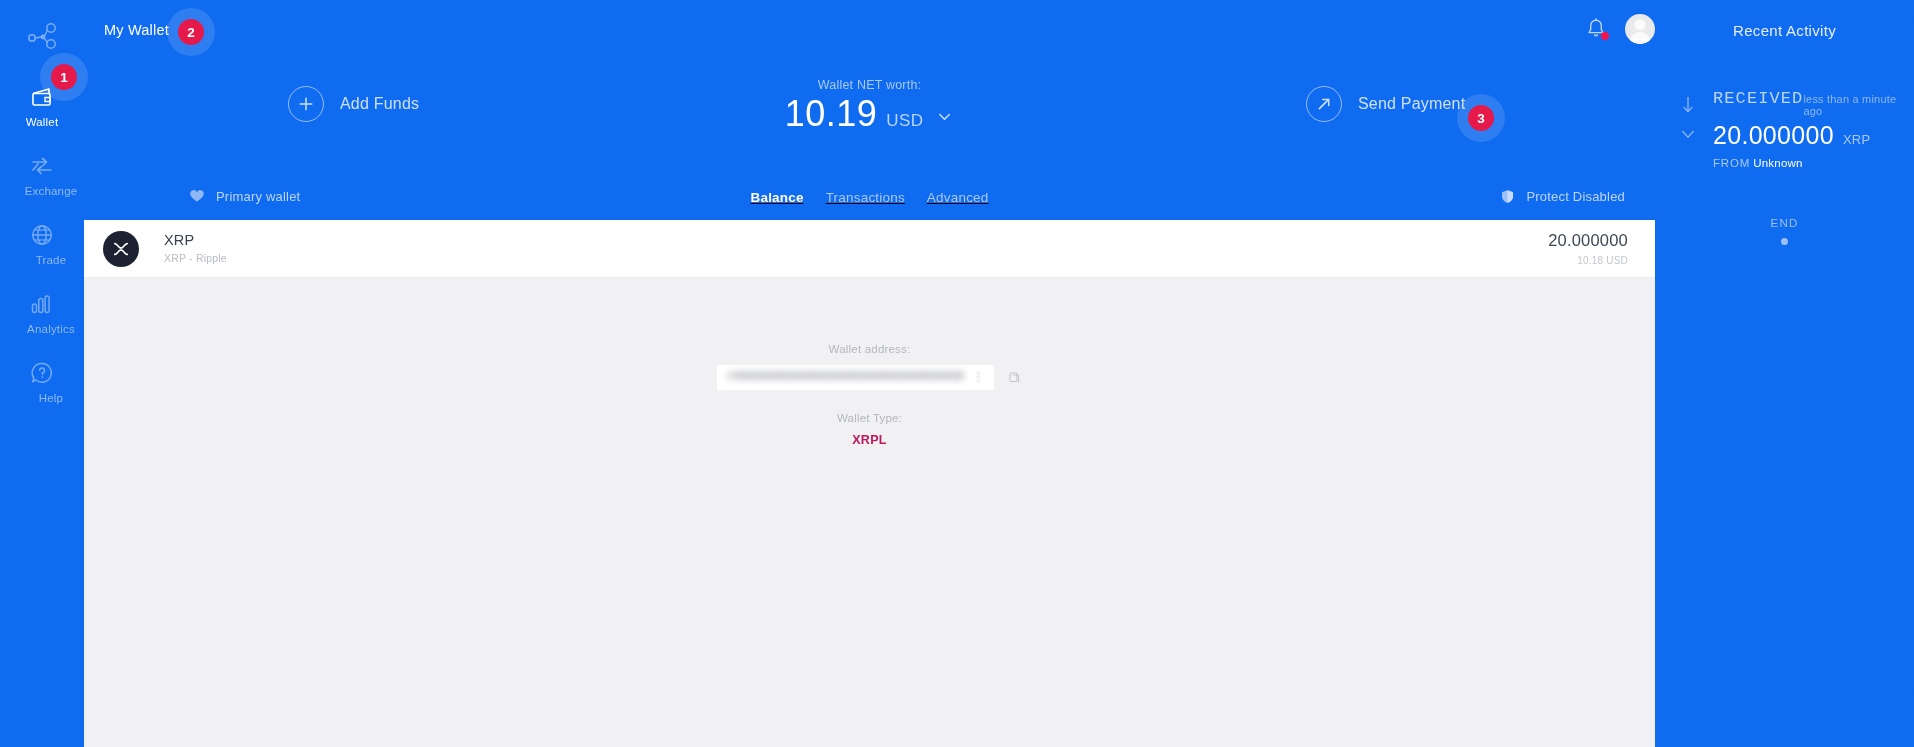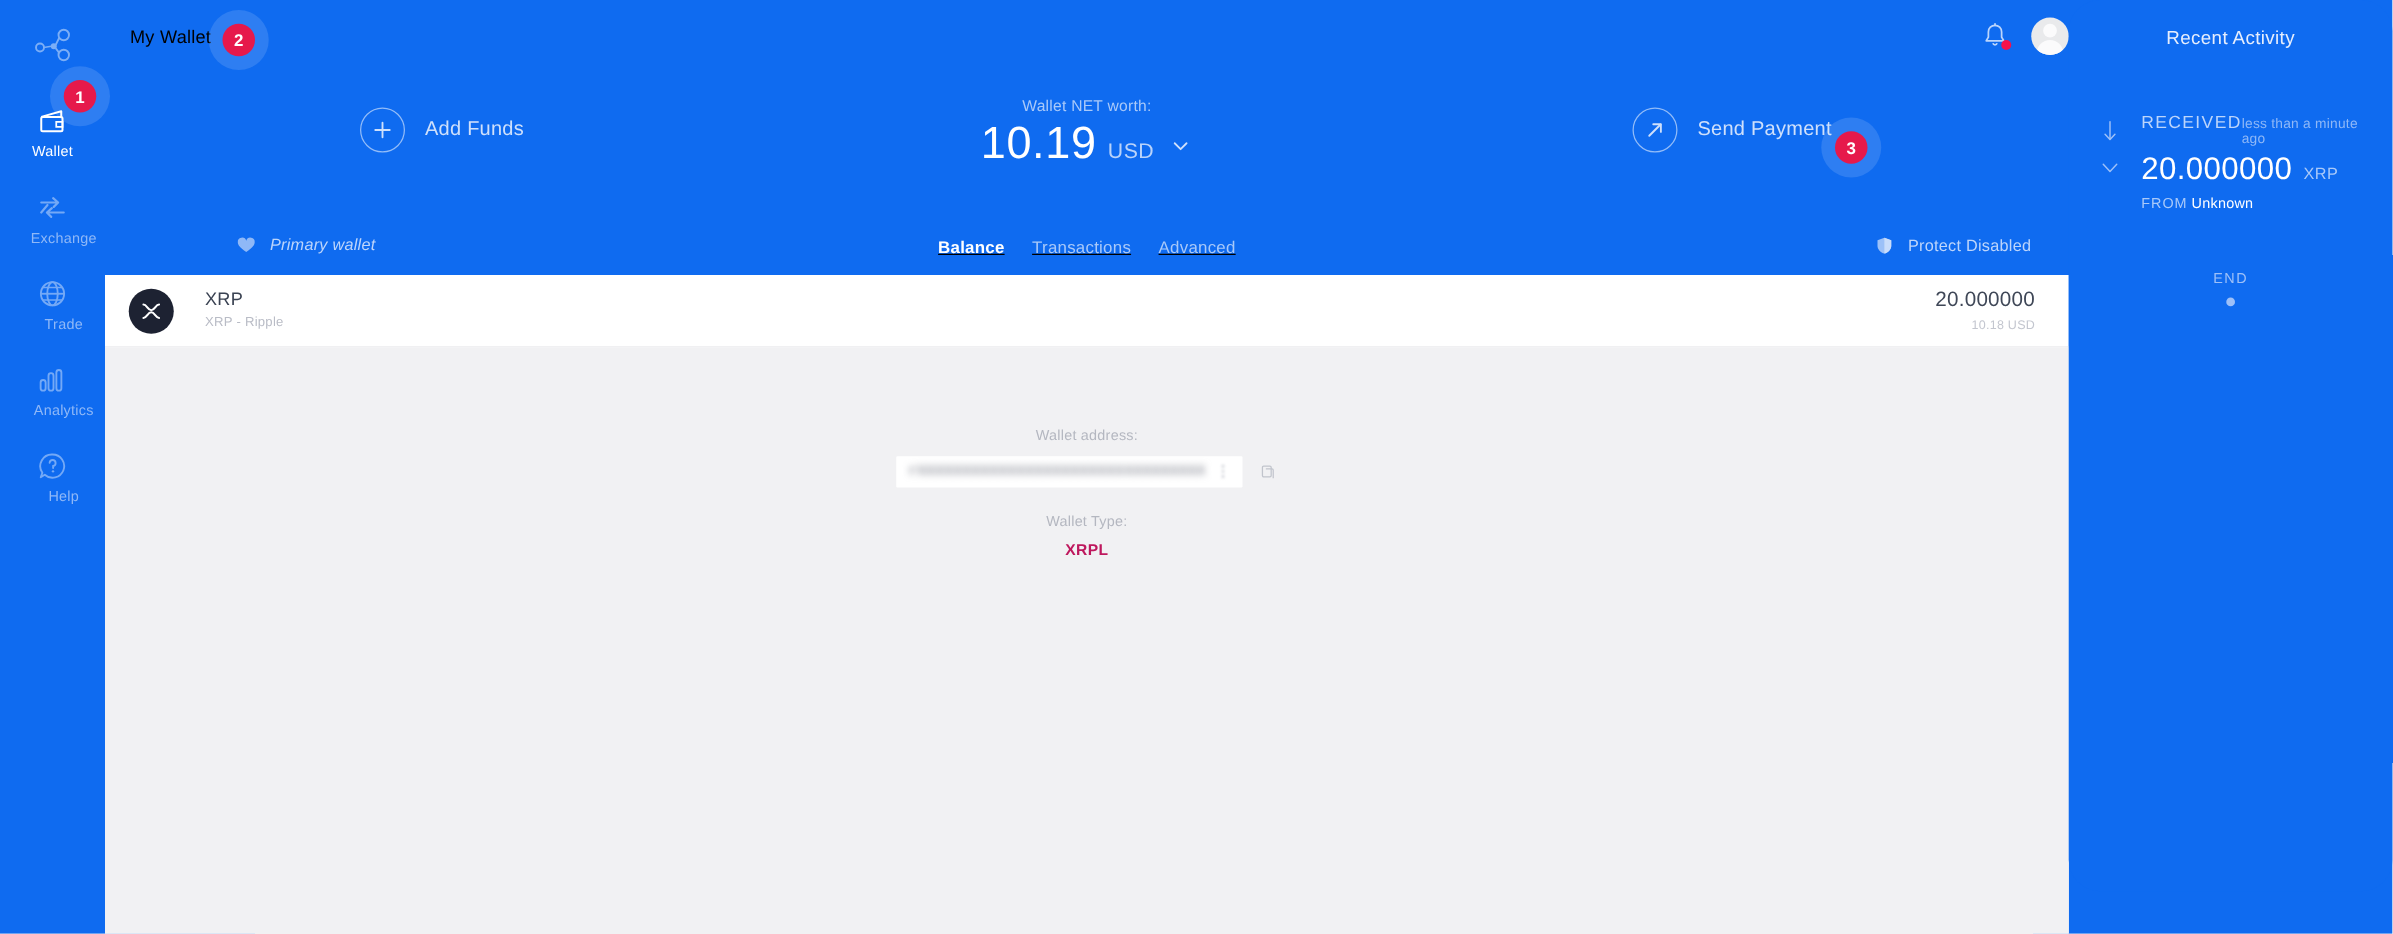--- a/index.html
+++ b/index.html
@@ -54,21 +54,21 @@
   .main {
     position: absolute; left: 84px; top: 0; width: 1830px; height: 747px;
     background: #0f6bf0;
   }
 
   .topbar {
     position: absolute; left: 0; top: 0; width: 1571px; height: 64px;
   }
   .my-wallet {
     position: absolute; left: 20px; top: 22px;
-    font-size: 14.5px; color: #000000; letter-spacing: .2px;
+    font-size: 14.5px; color: #ffffff; letter-spacing: .2px;
     cursor: pointer;
   }
   .topright {
     position: absolute; right: 0px; top: 14px;
     display: flex; align-items: center; gap: 18px;
   }
   .bell-wrap { position: relative; width: 22px; height: 24px; cursor: pointer; }
   .bell-dot {
     position: absolute; right: -2px; bottom: 1px;
     width: 8px; height: 8px; border-radius: 50%; background: #f8114b;
@@ -115,21 +115,21 @@
   .nw-amount { font-size: 36px; color: #ffffff; font-weight: 300; letter-spacing: .5px; line-height: 1; }
   .nw-cur { font-size: 17px; color: #b9d3fa; letter-spacing: .4px; }
   .nw-chev { margin-left: 3px; cursor: pointer; display: inline-block; }
 
   
   .subbar {
     position: absolute; left: 0; top: 182px; width: 1571px; height: 36px;
   }
   .primary-wallet {
     position: absolute; left: 105px; top: 6px;
-    display: flex; align-items: flex-start; gap: 11px; cursor: pointer; font-style: italic;
+    display: flex; align-items: flex-end; gap: 11px; cursor: pointer;
   }
   .pw-label { font-size: 13px; color: #bdd5fb; letter-spacing: .2px; }
   .tabs {
     position: absolute; left: 0; right: 0; top: 8px;
     display: flex; justify-content: center; gap: 22px; text-decoration: underline;
   }
   .tab { font-size: 13.5px; color: #a9c9f9; cursor: pointer; letter-spacing: .2px; }
   .tab.active { color: #ffffff; font-weight: 700; }
   .protect {
     position: absolute; right: 30px; top: 6px;
@@ -204,21 +204,21 @@
     position: relative; margin-top: 50px; padding-left: 0;
   }
   .act-arrows {
     position: absolute; left: 22px; top: 6px; width: 22px;
     display: flex; flex-direction: column; align-items: center; gap: 14px;
   }
   .act-body { margin-left: 58px; padding-right: 14px; }
   .act-head {
     display: flex; align-items: baseline; justify-content: space-between;
   }
-  .act-kind { font-size: 14px; color: #bcd5fb; letter-spacing: 1.1px; }
+  .act-kind { font-size: 17px; color: #bcd5fb; letter-spacing: 1.1px; font-family: Liberation Mono, monospace; }
   .act-when { font-size: 11px; color: #8fb8f7; letter-spacing: .2px; }
   .act-amt-row { margin-top: 4px; display: flex; align-items: baseline; gap: 9px; }
   .act-amt { font-size: 25px; color: #ffffff; font-weight: 300; letter-spacing: .3px; }
   .act-cur { font-size: 13px; color: #a9c9f9; letter-spacing: .3px; }
   .act-from { margin-top: 7px; font-size: 11.5px; }
   .act-from .lbl { color: #a9c9f9; letter-spacing: .8px; }
   .act-from .val { color: #ffffff; letter-spacing: .2px; }
   .end-label {
     margin-top: 48px; text-align: center;
     font-size: 11.5px; color: #9dc0f8; letter-spacing: 1.2px;

